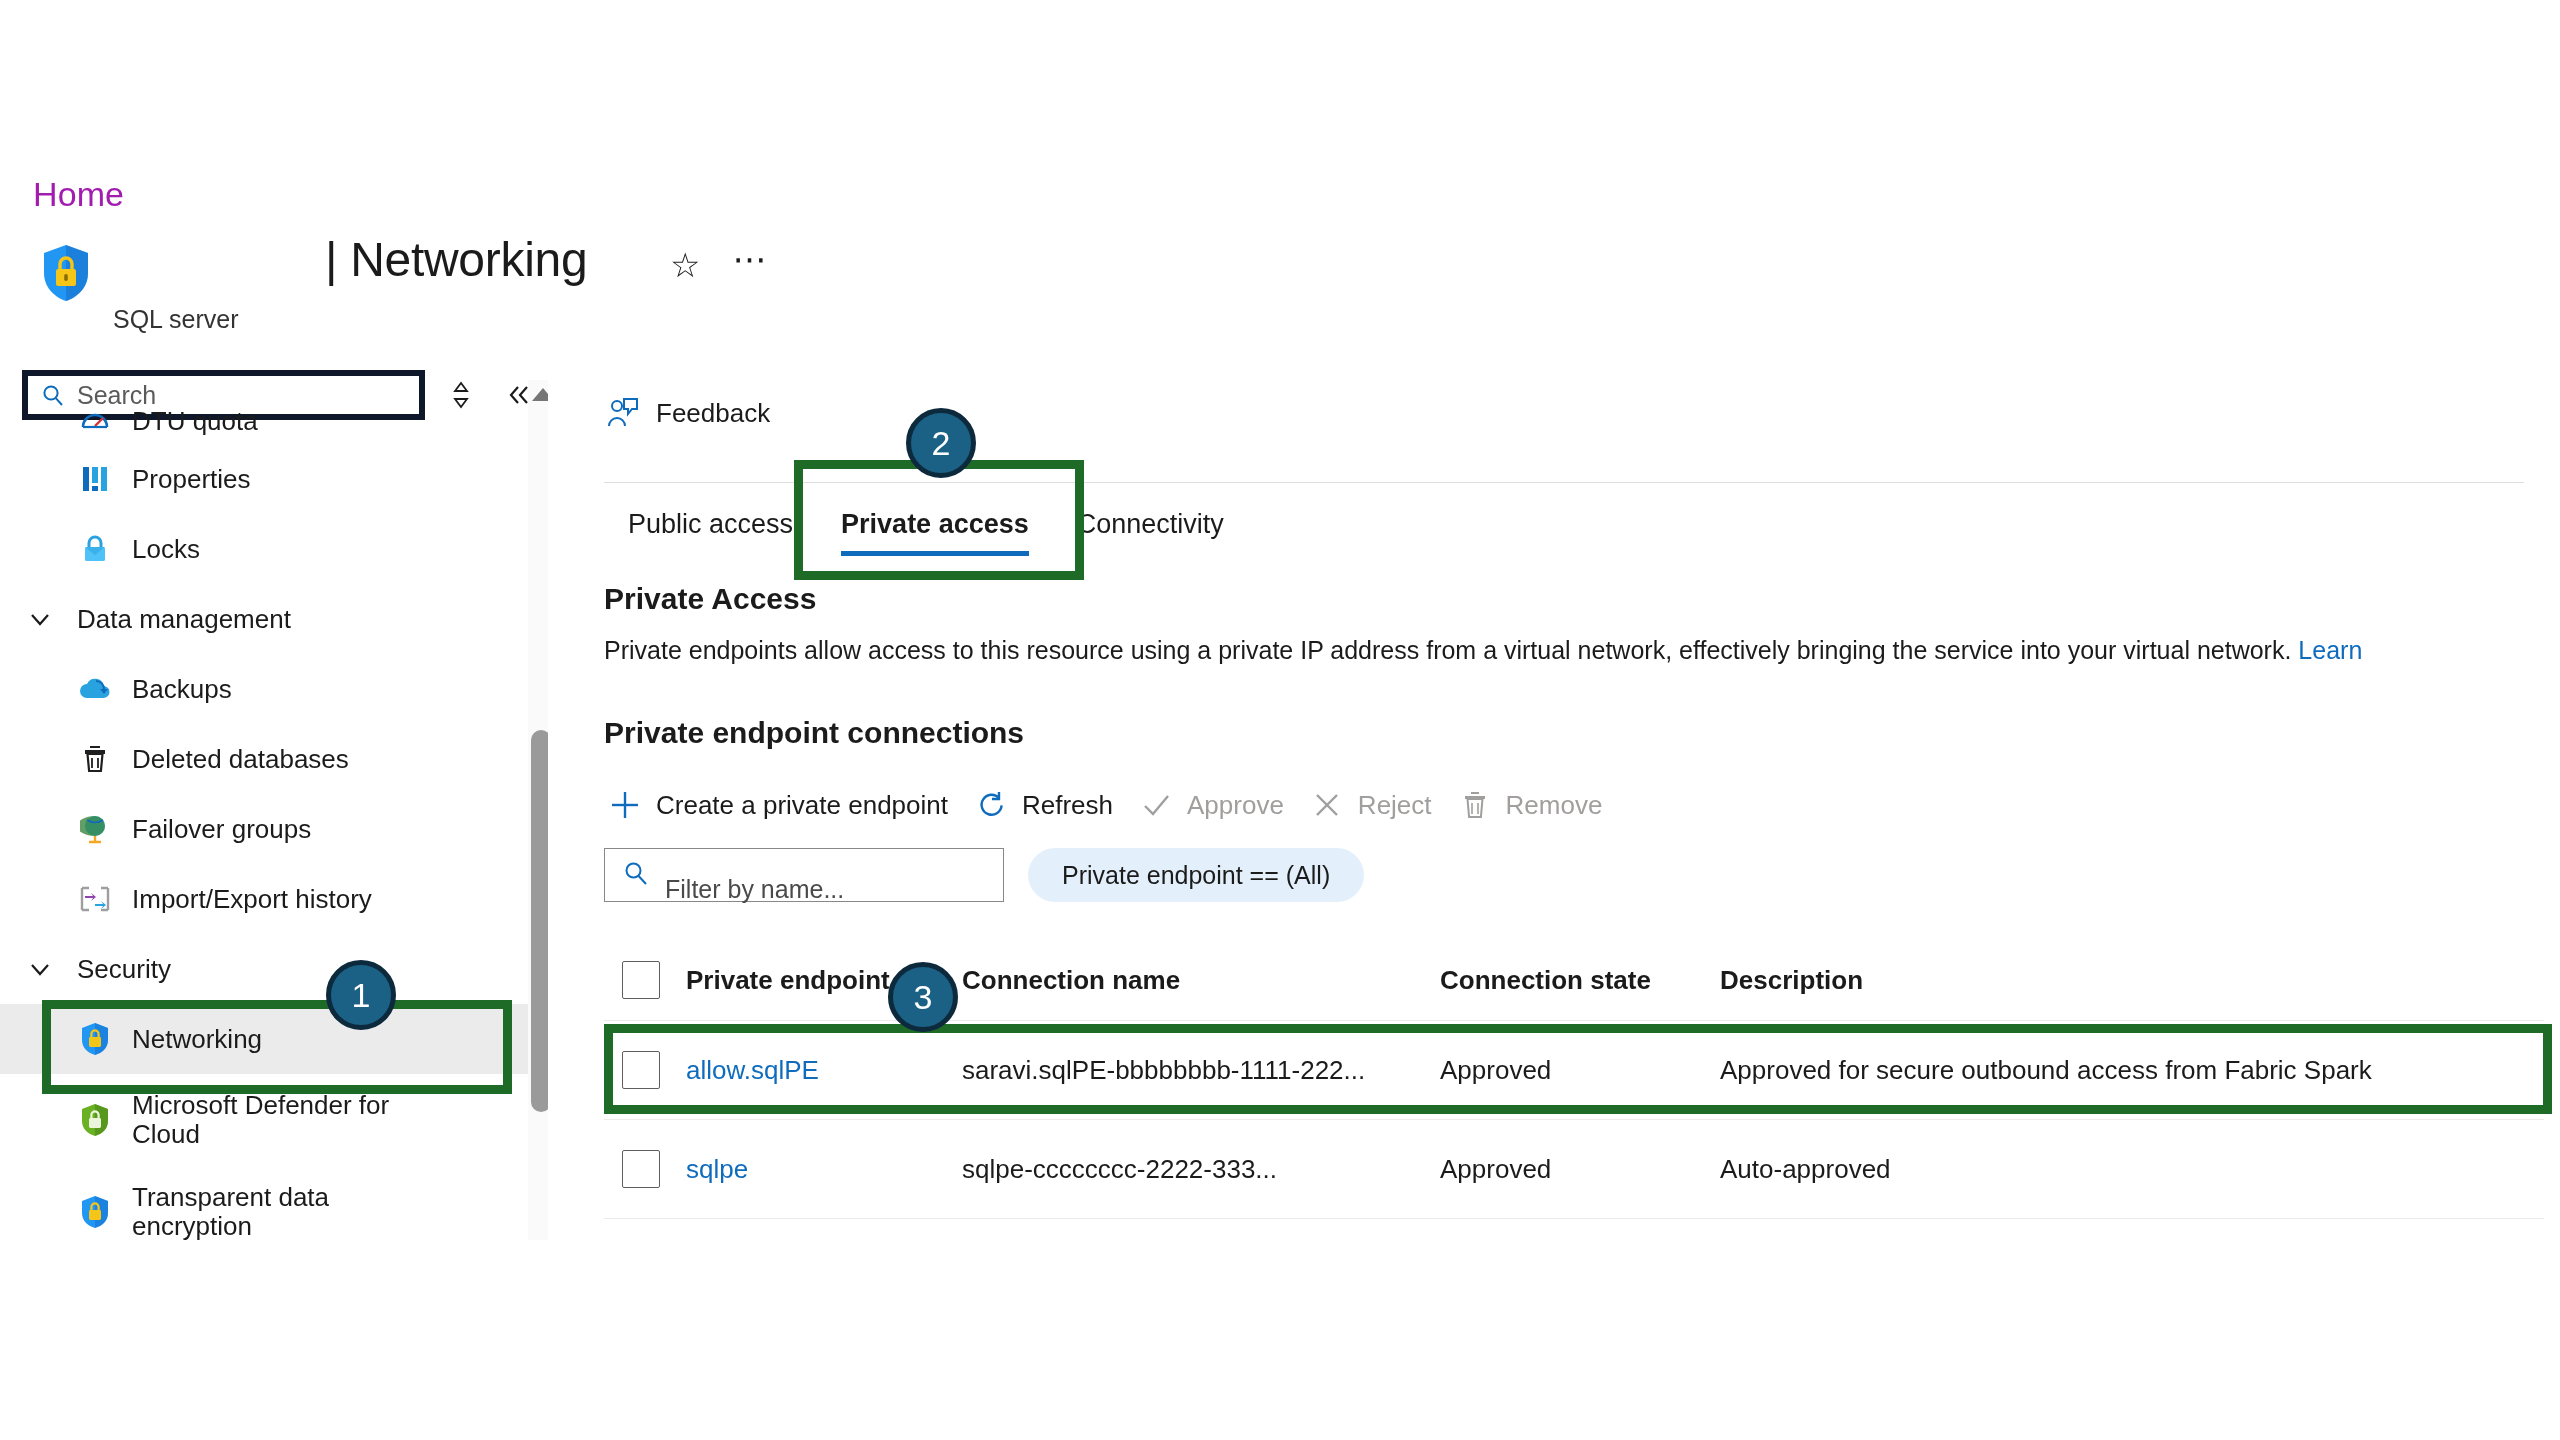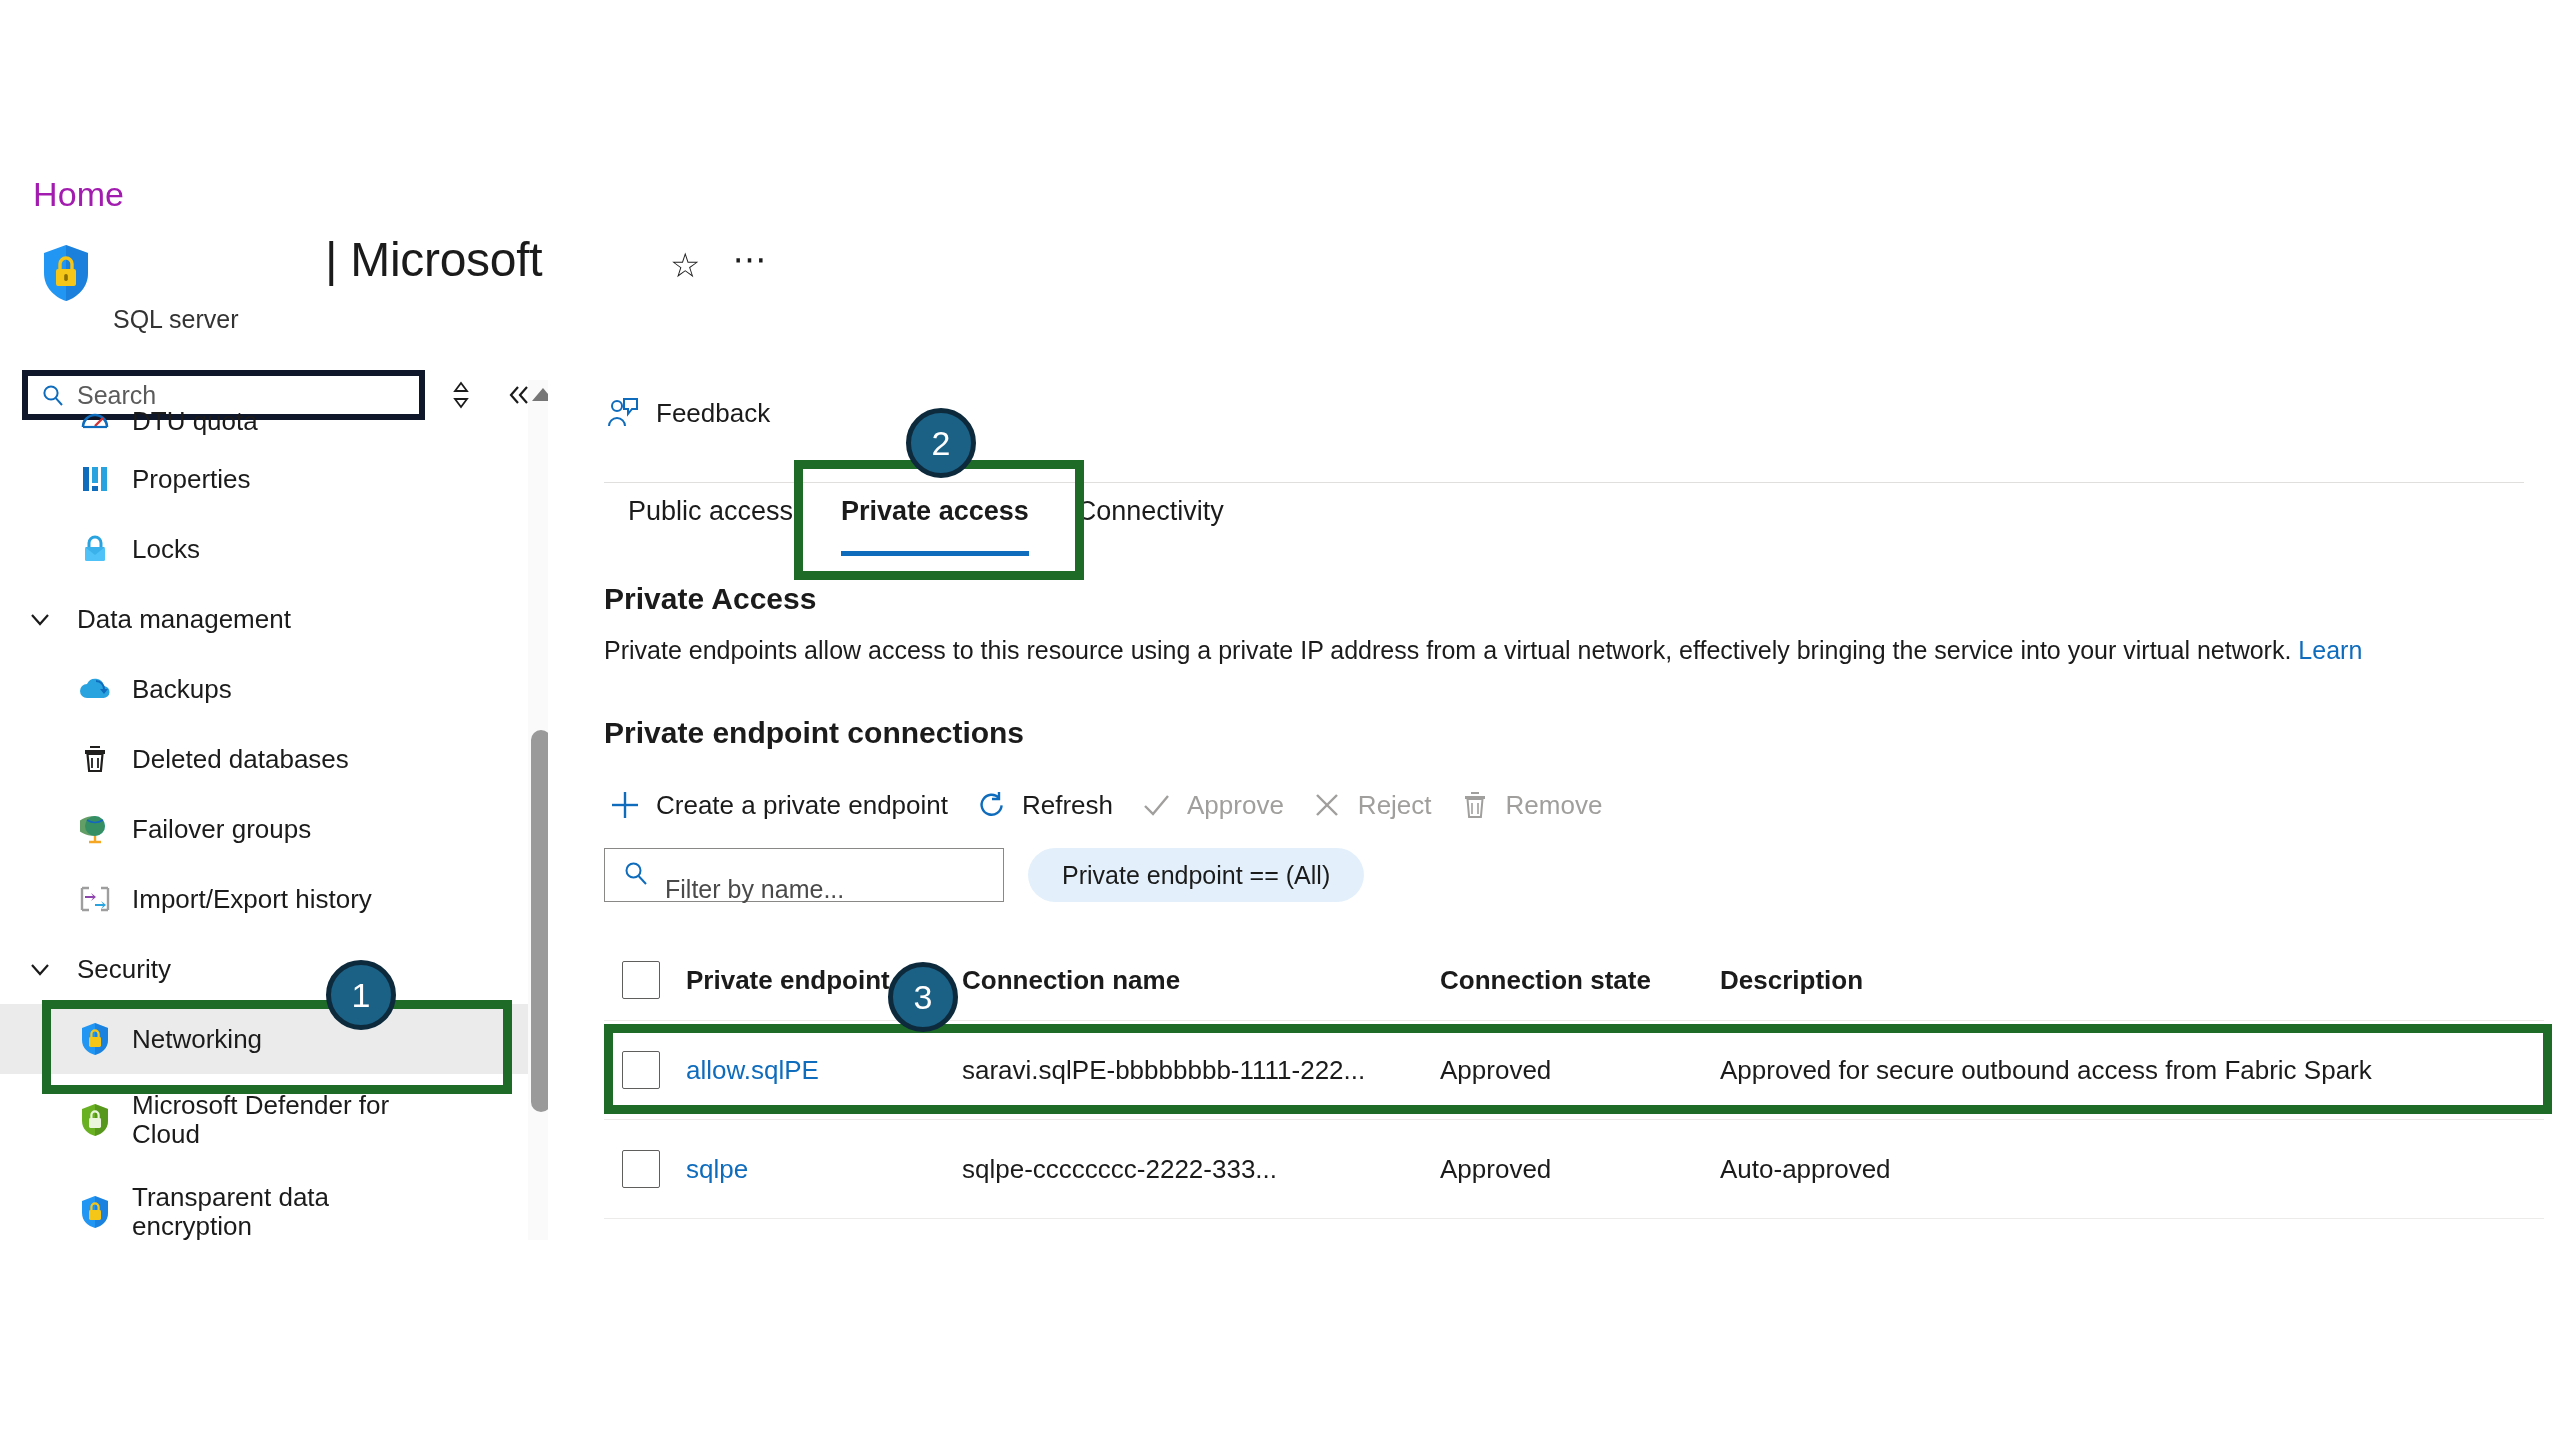--- a/index.html
+++ b/index.html
@@ -76,21 +76,21 @@
   .main { position:absolute; left: 604px; top: 390px; right:0; }
 
   .feedback {
     display:flex; align-items:center; gap:16px;
     font-size: 26px; color:#1b1b1b; margin-left: 2px; height: 46px;
   }
   .fb-ico { width:34px;height:34px; }
 
   .tabs-wrap { position:absolute; left: 0; top: 92px; width: 1940px; }
   .tabs-rule { position:absolute; left:0; top:0; width: 1920px; height:1px; background:#e1dfdd; }
-  .tabs { display:flex; height: 78px; }
+  .tabs { display:flex; align-items:flex-end; height: 78px; }
   .tab {
     position: relative; font-size: 27px; color:#1b1b1b; padding: 14px 24px 20px 24px;
     white-space:nowrap;
   }
   .tab.active { font-weight: 700; }
   .tab.active::after {
     content:""; position:absolute; left: 24px; right: 24px; bottom: 4px; height: 5px; background:#0f6cbd;
   }
 
   .sec-title { position:absolute; left:0; top: 192px; font-size: 30px; font-weight:600; color:#1b1b1b; }
@@ -157,21 +157,21 @@
       <svg width="52" height="60" viewBox="0 0 52 60">
         <path d="M26 2 L48 10 L48 30 C48 44 38 54 26 58 C14 54 4 44 4 30 L4 10 Z" fill="#2196f3"></path>
         <path d="M26 2 L48 10 L48 30 C48 44 38 54 26 58 Z" fill="#1565c0" opacity=".45"></path>
         <rect x="16" y="26" width="20" height="17" rx="2" fill="#f5c518"></rect>
         <path d="M20 26 v-5 a6 6 0 0 1 12 0 v5" fill="none" stroke="#f5c518" stroke-width="3.4"></path>
         <rect x="24.2" y="31" width="3.6" height="7" rx="1.8" fill="#8a6d00"></rect>
       </svg>
     </span>
   </div>
   <div class="res-sub">SQL server</div>
-  <div class="page-title">| Microsoft</div>
+  <div class="page-title">| Networking</div>
   <div class="title-icons">
     <span class="ticon">☆</span>
     <span class="ticon dots">⋯</span>
   </div>
 
   <div class="leftnav">
     <div class="search-row">
       <div class="search-box">
         <span class="mag">
           <svg width="24" height="24" viewBox="0 0 24 24">

